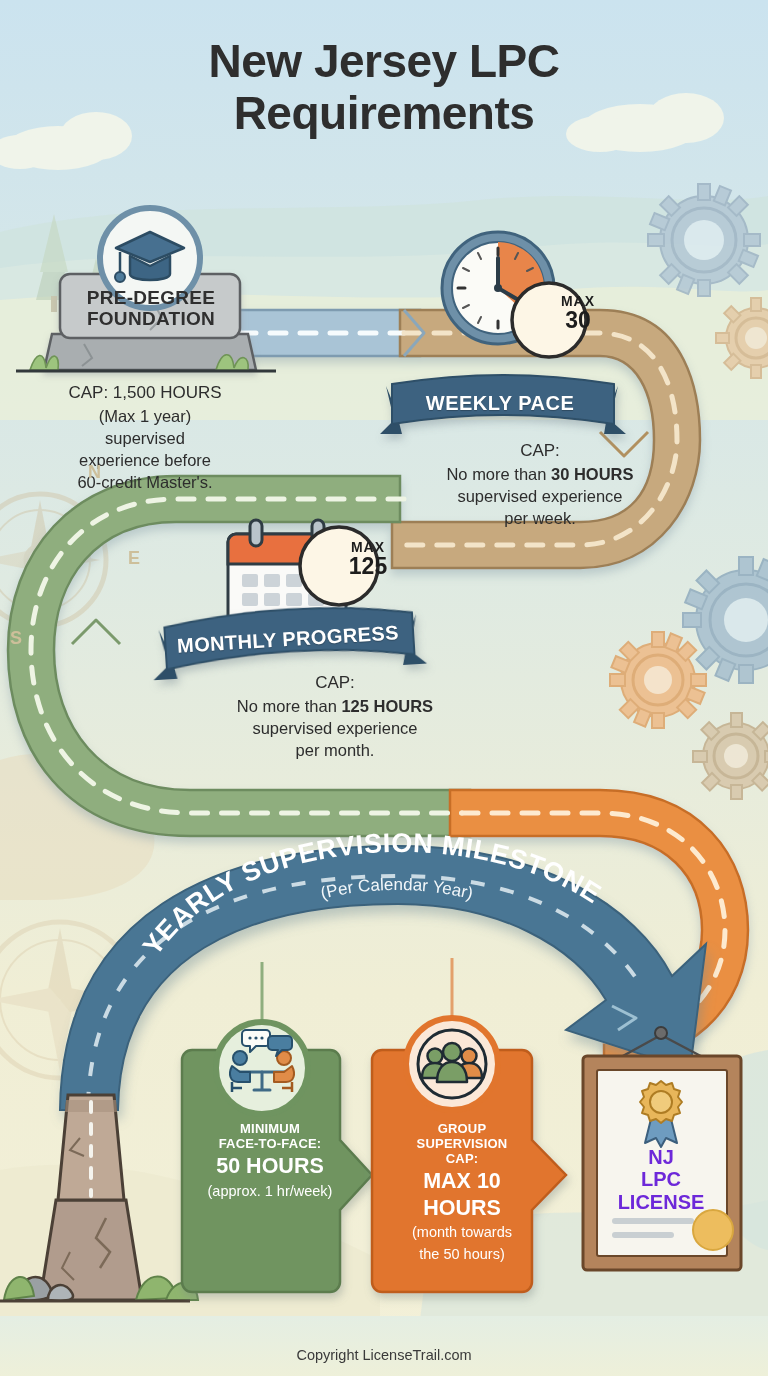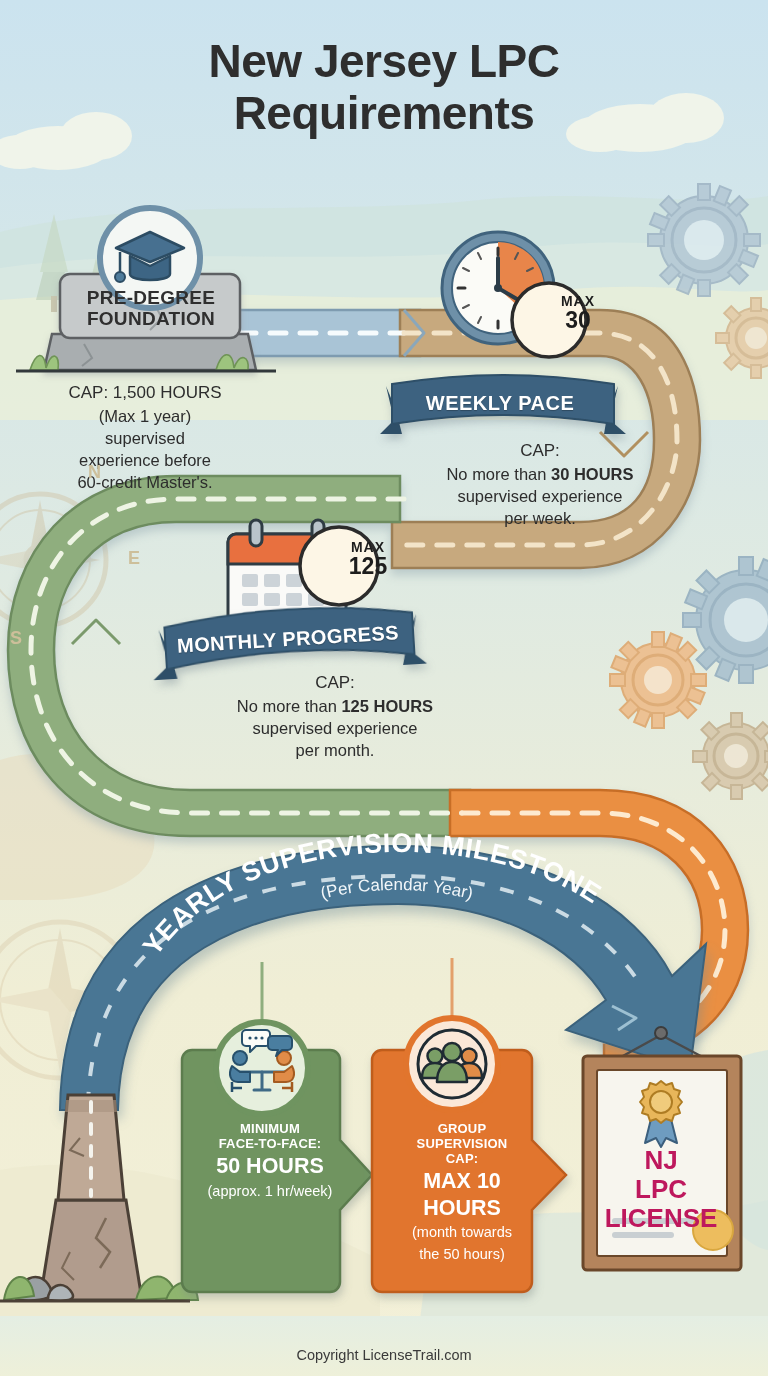--- a/index.html
+++ b/index.html
@@ -63,21 +63,21 @@
   .card-text{position:absolute;text-align:center;color:#ffffff;}
   #green-card-text{left:196px;top:1122px;width:148px;}
   #orange-card-text{left:386px;top:1122px;width:152px;}
   .card-text .l1{font-size:13px;font-weight:700;line-height:1.15;letter-spacing:.2px;}
   .card-text .l2{font-size:21.5px;font-weight:700;line-height:1.15;margin-top:2px;}
   .card-text .l3{font-size:14.5px;font-weight:400;line-height:1.2;margin-top:4px;}
 
   
   #cert-text{
     position:absolute;left:598px;top:1146px;width:126px;text-align:center;
-    font-size:26px;font-weight:700;line-height:1.12;color:#be185d;
+    font-size:20px;font-weight:700;line-height:1.12;color:#6d28d9;
   }
   
   .cmp{position:absolute;font-size:18px;font-weight:700;color:#cdbf9a;}
 </style>
 </head>
 <body>
 
 <div id="stage">
 
   <svg class="layer" width="768" height="1376" viewBox="0 0 768 1376">

